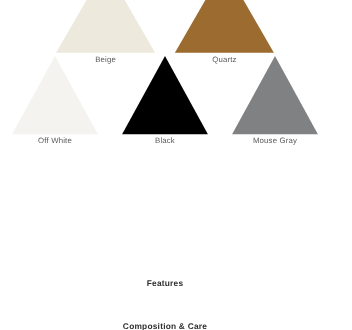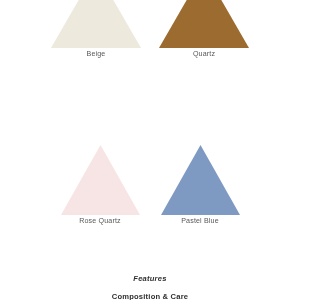--- a/index.html
+++ b/index.html
@@ -56,21 +56,21 @@
   #row-2 .swatch { width:100px; }
   #row-3 .swatch { width:100px; }
 
   
   .text-block {
     position:absolute;
     left:0; width:300px;
     text-align:center;
   }
 
-  #features-block { top:274px;font-style:italic; }
+  #features-block { top:253px; }
   #composition-block { top:292px; }
 
   .section-title {
     font-size:7.6px;
     font-weight:bold;
     color:#2f2f31;
     letter-spacing:.2px;
     line-height:10px;
   }
 
@@ -95,32 +95,38 @@
         </svg>
         <div class="swatch-label">Beige</div>
       </div>
       <div class="swatch">
         <svg class="swatch-tri" width="90" height="78" viewBox="0 0 90 78">
           <polygon points="45,0 90,78 0,78" fill="#9C6B2F"></polygon>
         </svg>
         <div class="swatch-label">Quartz</div>
       </div>
     </div>
-  <div class="swatch-row" id="row-3">
+  <div class="swatch-row" id="row-2">
       <div class="swatch">
-        <svg class="swatch-tri" width="79" height="70" viewBox="0 0 79 70">
-          <polygon points="39.5,0 79,70 0,70" fill="#F7E4E4"></polygon>
+        <svg class="swatch-tri" width="78" height="71" viewBox="0 0 78 71">
+          <polygon points="39,0 78,71 0,71" fill="#F4F3EF"></polygon>
         </svg>
-        <div class="swatch-label">Rose Quartz</div>
+        <div class="swatch-label">Off White</div>
       </div>
       <div class="swatch">
-        <svg class="swatch-tri" width="79" height="70" viewBox="0 0 79 70">
-          <polygon points="39.5,0 79,70 0,70" fill="#7E9AC2"></polygon>
+        <svg class="swatch-tri" width="78" height="71" viewBox="0 0 78 71">
+          <polygon points="39,0 78,71 0,71" fill="#000000"></polygon>
         </svg>
-        <div class="swatch-label">Pastel Blue</div>
+        <div class="swatch-label">Black</div>
+      </div>
+      <div class="swatch">
+        <svg class="swatch-tri" width="78" height="71" viewBox="0 0 78 71">
+          <polygon points="39,0 78,71 0,71" fill="#808183"></polygon>
+        </svg>
+        <div class="swatch-label">Mouse Gray</div>
       </div>
     </div>
 
   <div class="text-block" id="features-block">
     <div class="section-title">Features</div>
   </div>
 
   <div class="text-block" id="composition-block">
     <div class="section-title">Composition &amp; Care</div>
   </div>

